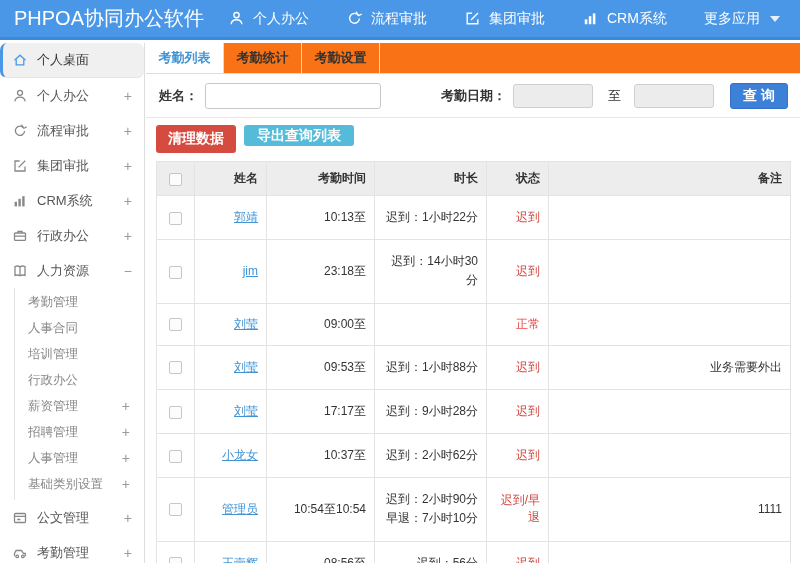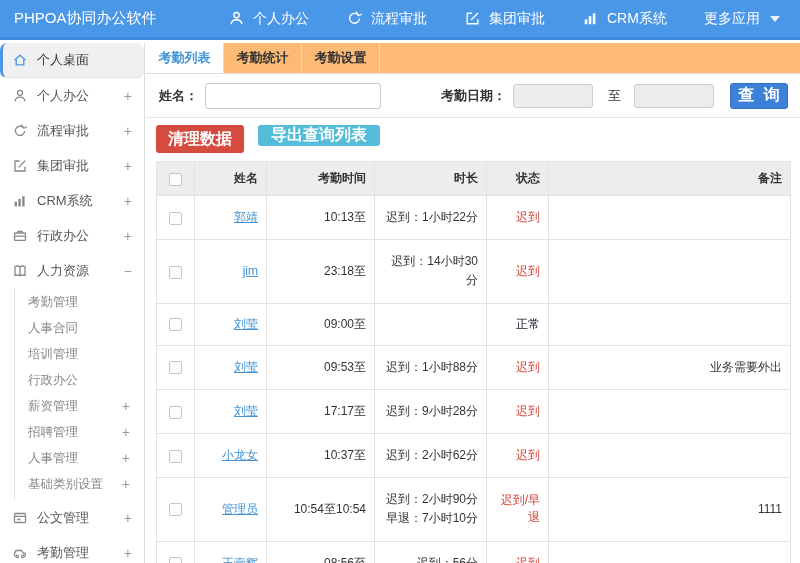--- a/index.html
+++ b/index.html
@@ -2,21 +2,21 @@
 <html><head>
 <meta charset="utf-8">
 <style>
   * { box-sizing: border-box; margin:0; padding:0; }
   html,body { width:800px; height:563px; overflow:hidden; }
   body { font-family:"Liberation Sans","DejaVu Sans",sans-serif; background:#fff; position:relative; color:#333; }
 
   
   .topbar { height:40px; background:var(--accent,#4a97e8); border-bottom:3px solid var(--accent-deep,#3b88dc);
             display:flex; align-items:center; color:#fff; }
-  .logo { width:152px; padding-left:14px; font-size:15px; white-space:nowrap; }
+  .logo { width:152px; padding-left:14px; font-size:20px; white-space:nowrap; }
   .hamburger { margin-left:46px; width:18px; height:16px; color:#fff; cursor:pointer; }
   .topnav { display:flex; margin-left:30px; align-items:center; }
   .nav-item { display:flex; align-items:center; margin-right:37px; font-size:14px; cursor:pointer; white-space:nowrap; }
   .nav-item .icon { width:17px; height:17px; margin-right:8px; }
   .caret { width:0; height:0; border-left:5px solid transparent; border-right:5px solid transparent;
            border-top:6px solid #e8f1fb; margin-left:10px; }
   .icon svg { width:100%; height:100%; display:block; }
 
   
   .sidebar { position:absolute; top:43px; left:0; width:145px; bottom:0; background:#fff;
@@ -29,54 +29,54 @@
   .side-item.active { background:#f0f0f0; border-left-color:var(--accent,#4a97e8);
                       border-bottom:1px solid #e4e4e4; color:#333; }
   .side-item.active .icon { color:var(--accent,#4a97e8); }
   .submenu { margin-left:14px; border-left:1px solid #e2e2e2; padding:1px 0 3px; }
   .sub-item { height:26px; display:flex; align-items:center; padding:0 14px 0 13px; color:#898989;
               font-size:12.5px; cursor:pointer; }
   .sub-item .lbl { flex:1; white-space:nowrap; }
 
   
   .content { position:absolute; left:146px; top:43px; right:0; bottom:0; background:#fff; }
-  .tabbar { height:31px; background:#fdba74; border-bottom:1px solid #dcdcdc; display:flex; }
+  .tabbar { height:31px; background:#f97316; border-bottom:1px solid #dcdcdc; display:flex; }
   .tab { width:78px; line-height:30px; text-align:center; font-size:13px; font-weight:bold;
          color:#333; border-right:1px solid #dcdcdc; cursor:pointer; }
   .tab.active { background:#fff; color:var(--link,#4093d5); }
 
   .filterbar { height:44px; border-bottom:1px solid #e6e6e6; display:flex; align-items:center;
                padding-left:13px; font-size:13px; }
   .flabel { font-weight:bold; white-space:nowrap; }
   .inp-name { width:176px; height:26px; border:1px solid #c9c9c9; border-radius:3px; margin-left:7px;
               padding:0 6px; font-size:13px; outline:none; }
   .flabel.date { margin-left:60px; }
   .inp-date { width:80px; height:24px; background:#ececec; border:1px solid #cfcfcf; border-radius:3px;
               margin-left:7px; padding:0 6px; font-size:12px; outline:none; }
   .to-label { margin:0 6px 0 15px; font-size:13px; }
-  .btn { border:none; border-radius:3px; color:#fff; font-weight:bold; font-size:16px; cursor:pointer;
-         font-family:Liberation Mono, monospace; }
+  .btn { border:none; border-radius:3px; color:#fff; font-weight:bold; font-size:14px; cursor:pointer;
+         font-family:Liberation Sans, sans-serif; }
   .btn-search { margin-left:16px; width:58px; height:26px; background:var(--btn-blue,#3c80d8);
                 border:1px solid #3372c8; }
-  .actionbar { padding:7px 10px 8px; display:flex; gap:14px; }
+  .actionbar { padding:7px 10px 8px; display:flex; gap:8px; }
   .btn-danger { background:var(--danger,#d64b40); height:28px; padding:0 12px; }
   .btn-info { background:var(--info,#54bcd9); height:21px; padding:0 13px; }
 
   
   table { margin:0 10px; border-collapse:collapse; width:635px; table-layout:fixed; font-size:12px; }
   th,td { border:1px solid #e3e3e3; text-align:right; vertical-align:middle; overflow:hidden; }
   th { background:#ededed; font-weight:bold; padding:8px 8px; color:#333; }
   td { padding:12px 8px; color:#333; }
   .cb-cell { text-align:center; }
   .cb { width:13px; height:13px; border:1px solid #c6c6c6; border-radius:2px; background:#fcfcfc;
         display:inline-block; vertical-align:middle; cursor:pointer; }
   .link { color:var(--link,#4093d5); cursor:pointer;text-decoration:underline; }
   .duration { white-space:pre-line; line-height:1.6; }
   .status-late { color:var(--late,#d0453c); }
-  .status-normal { color:#0f172a; }
+  .status-normal { color:#ef4444; }
 </style>
 </head>
 <body style="--accent: #4a97e8; --accent-deep: #3b88dc; --btn-blue: #3c80d8; --danger: #d64b40; --info: #54bcd9; --link: #4093d5; --late: #d0453c;">
 
 <div class="topbar">
   <div class="logo">PHPOA协同办公软件</div>
   <span class="hamburger icon">
     <svg viewBox="0 0 16 16" fill="currentColor">
         <rect x="2.5" y="3.6" width="11" height="1.7"></rect>
         <rect x="2.5" y="7.2" width="11" height="1.7"></rect>

